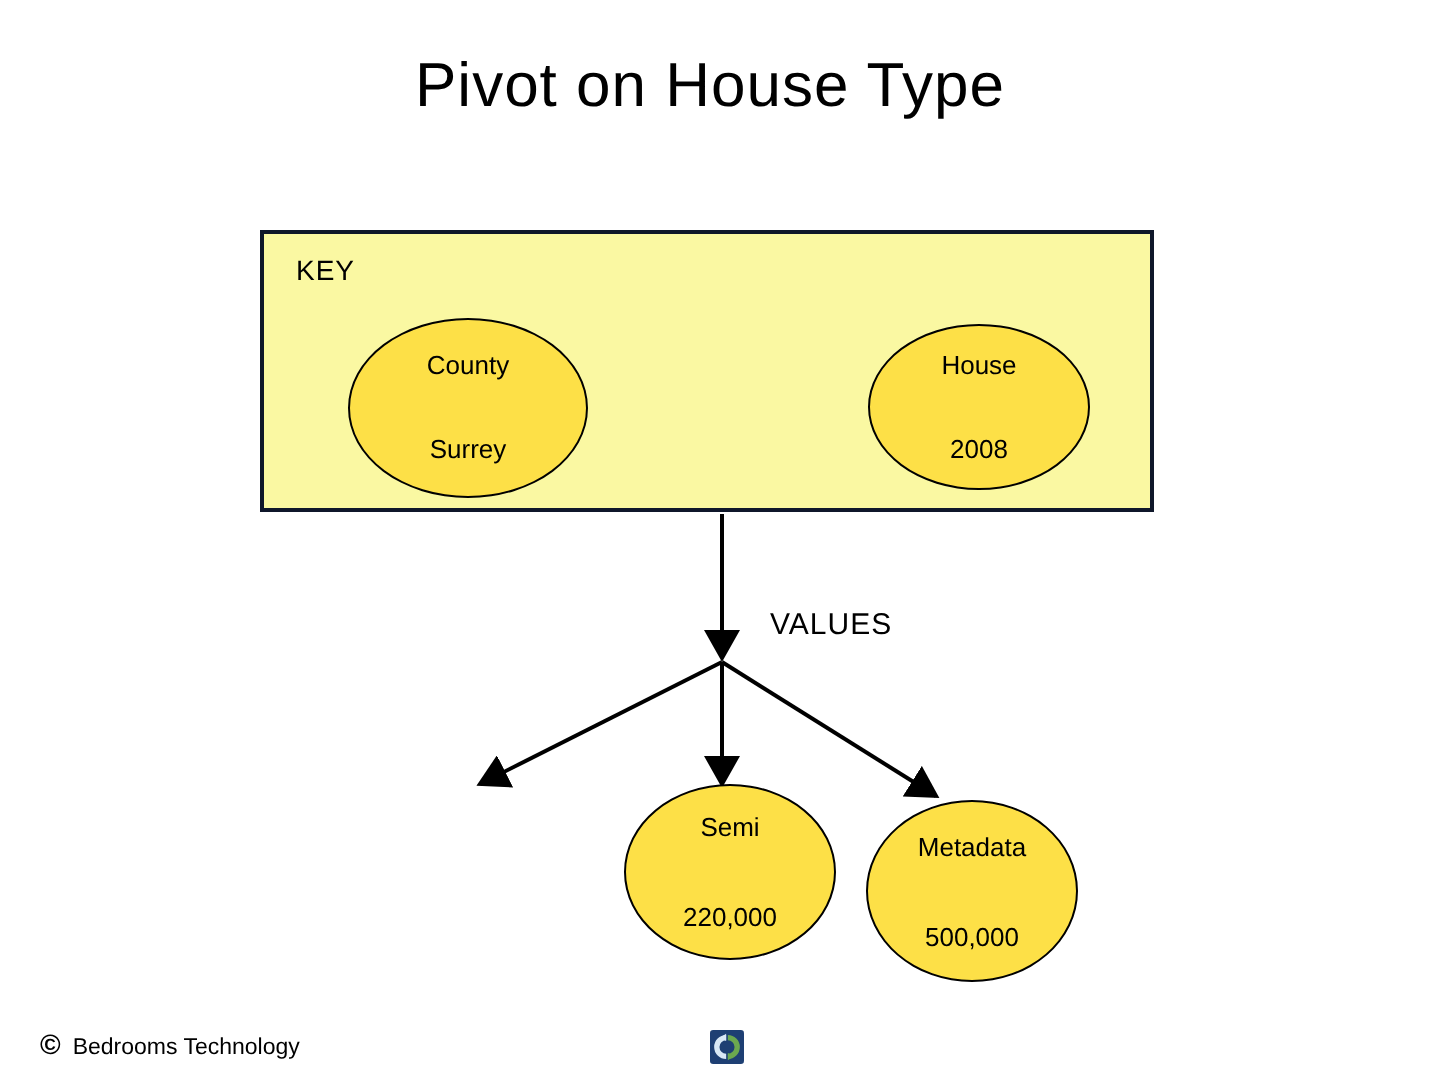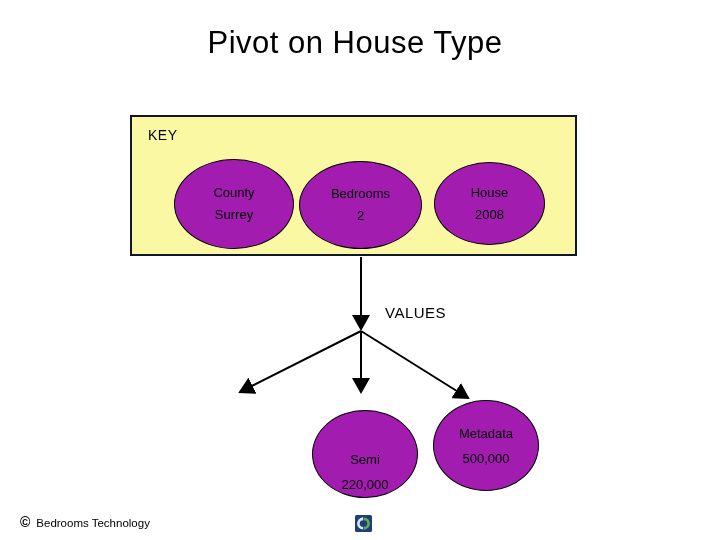--- a/index.html
+++ b/index.html
@@ -41,38 +41,39 @@
     position: absolute;
     left: 16px;
     top: 10px;
     font-size: 14px;
     letter-spacing: 0.5px;
   }
   .ellipse {
     position: absolute;
     border: 1.4px solid #000000;
     border-radius: 50%;
-    background: #a21caf;
+    background: #fde047;
     box-sizing: border-box;
     display: flex;
     flex-direction: column;
     align-items: center;
     justify-content: center;
     text-align: center;
     font-size: 13px;
     line-height: 22px;
+    gap: 20px;
   }
   
   .ellipse.county    { left: 42px;  top: 42px; width: 120px; height: 90px; }
   .ellipse.bedrooms  { left: 167px; top: 44px; width: 123px; height: 88px; }
   .ellipse.time      { left: 302px; top: 45px; width: 111px; height: 83px; }
   
   .ellipse.bottom { line-height: 25px; }
   .ellipse.terrace   { left: 173px; top: 401px; width: 118px; height: 91px; }
-  .ellipse.semi      { left: 312px; top: 410px; width: 106px; height: 88px; justify-content: flex-end; }
+  .ellipse.semi      { left: 312px; top: 392px; width: 106px; height: 88px; }
   .ellipse.detached  { left: 433px; top: 400px; width: 106px; height: 91px; }
   .connectors {
     position: absolute;
     left: 0;
     top: 0;
     width: 720px;
     height: 540px;
     pointer-events: none;
   }
   .values-label {
@@ -113,24 +114,20 @@
   <div class="title">Pivot on House Type</div>
 
   <div class="key-box">
     <div class="key-label">KEY</div>
 
     <div class="ellipse county">
       <span>County</span>
       <span>Surrey</span>
     </div>
 
-    <div class="ellipse bedrooms">
-      <span>Bedrooms</span>
-      <span>2</span>
-    </div>
 
     <div class="ellipse time">
       <span>House</span>
       <span>2008</span>
     </div>
   </div>
 
   <svg class="connectors" viewBox="0 0 720 540" xmlns="http://www.w3.org/2000/svg">
     <defs>
       <marker id="arrowhead" markerWidth="9" markerHeight="9" refX="7" refY="4.5" orient="auto">

